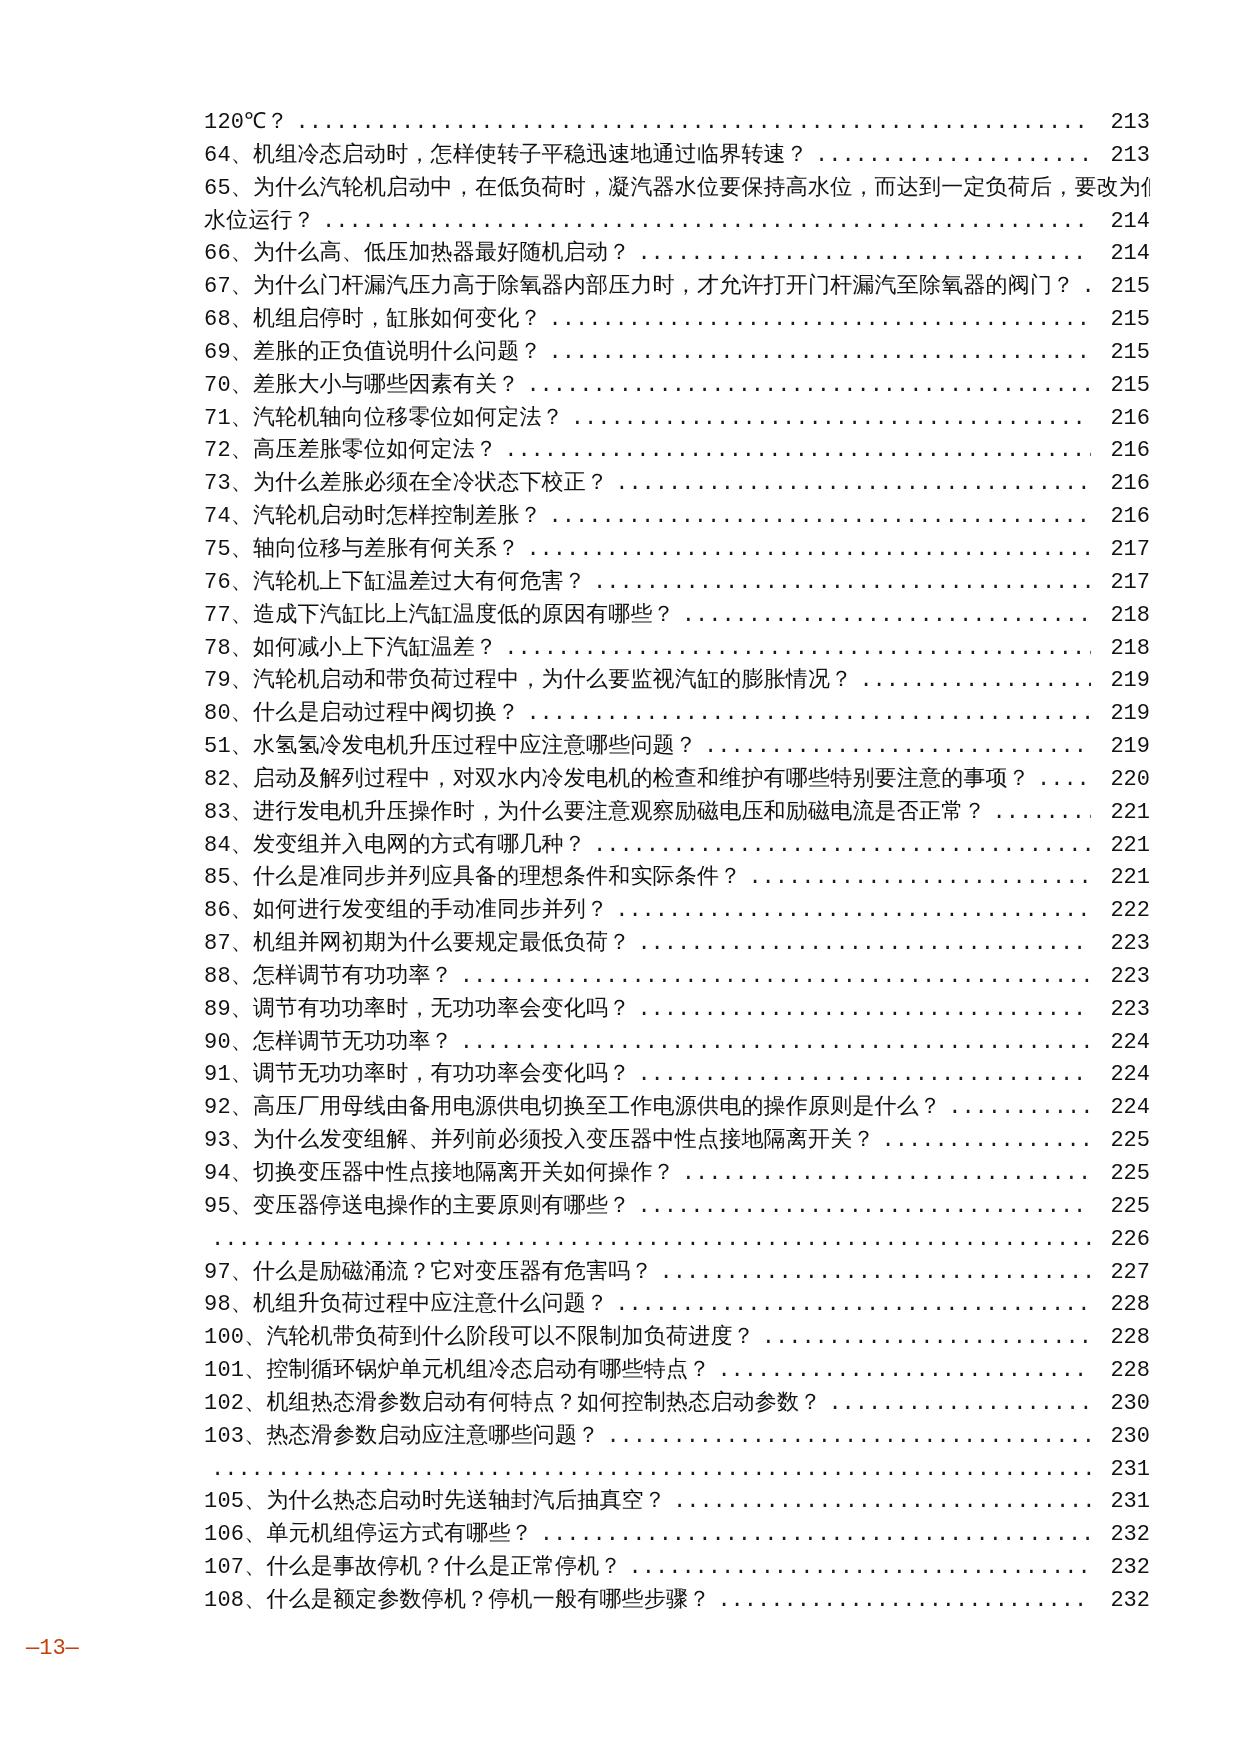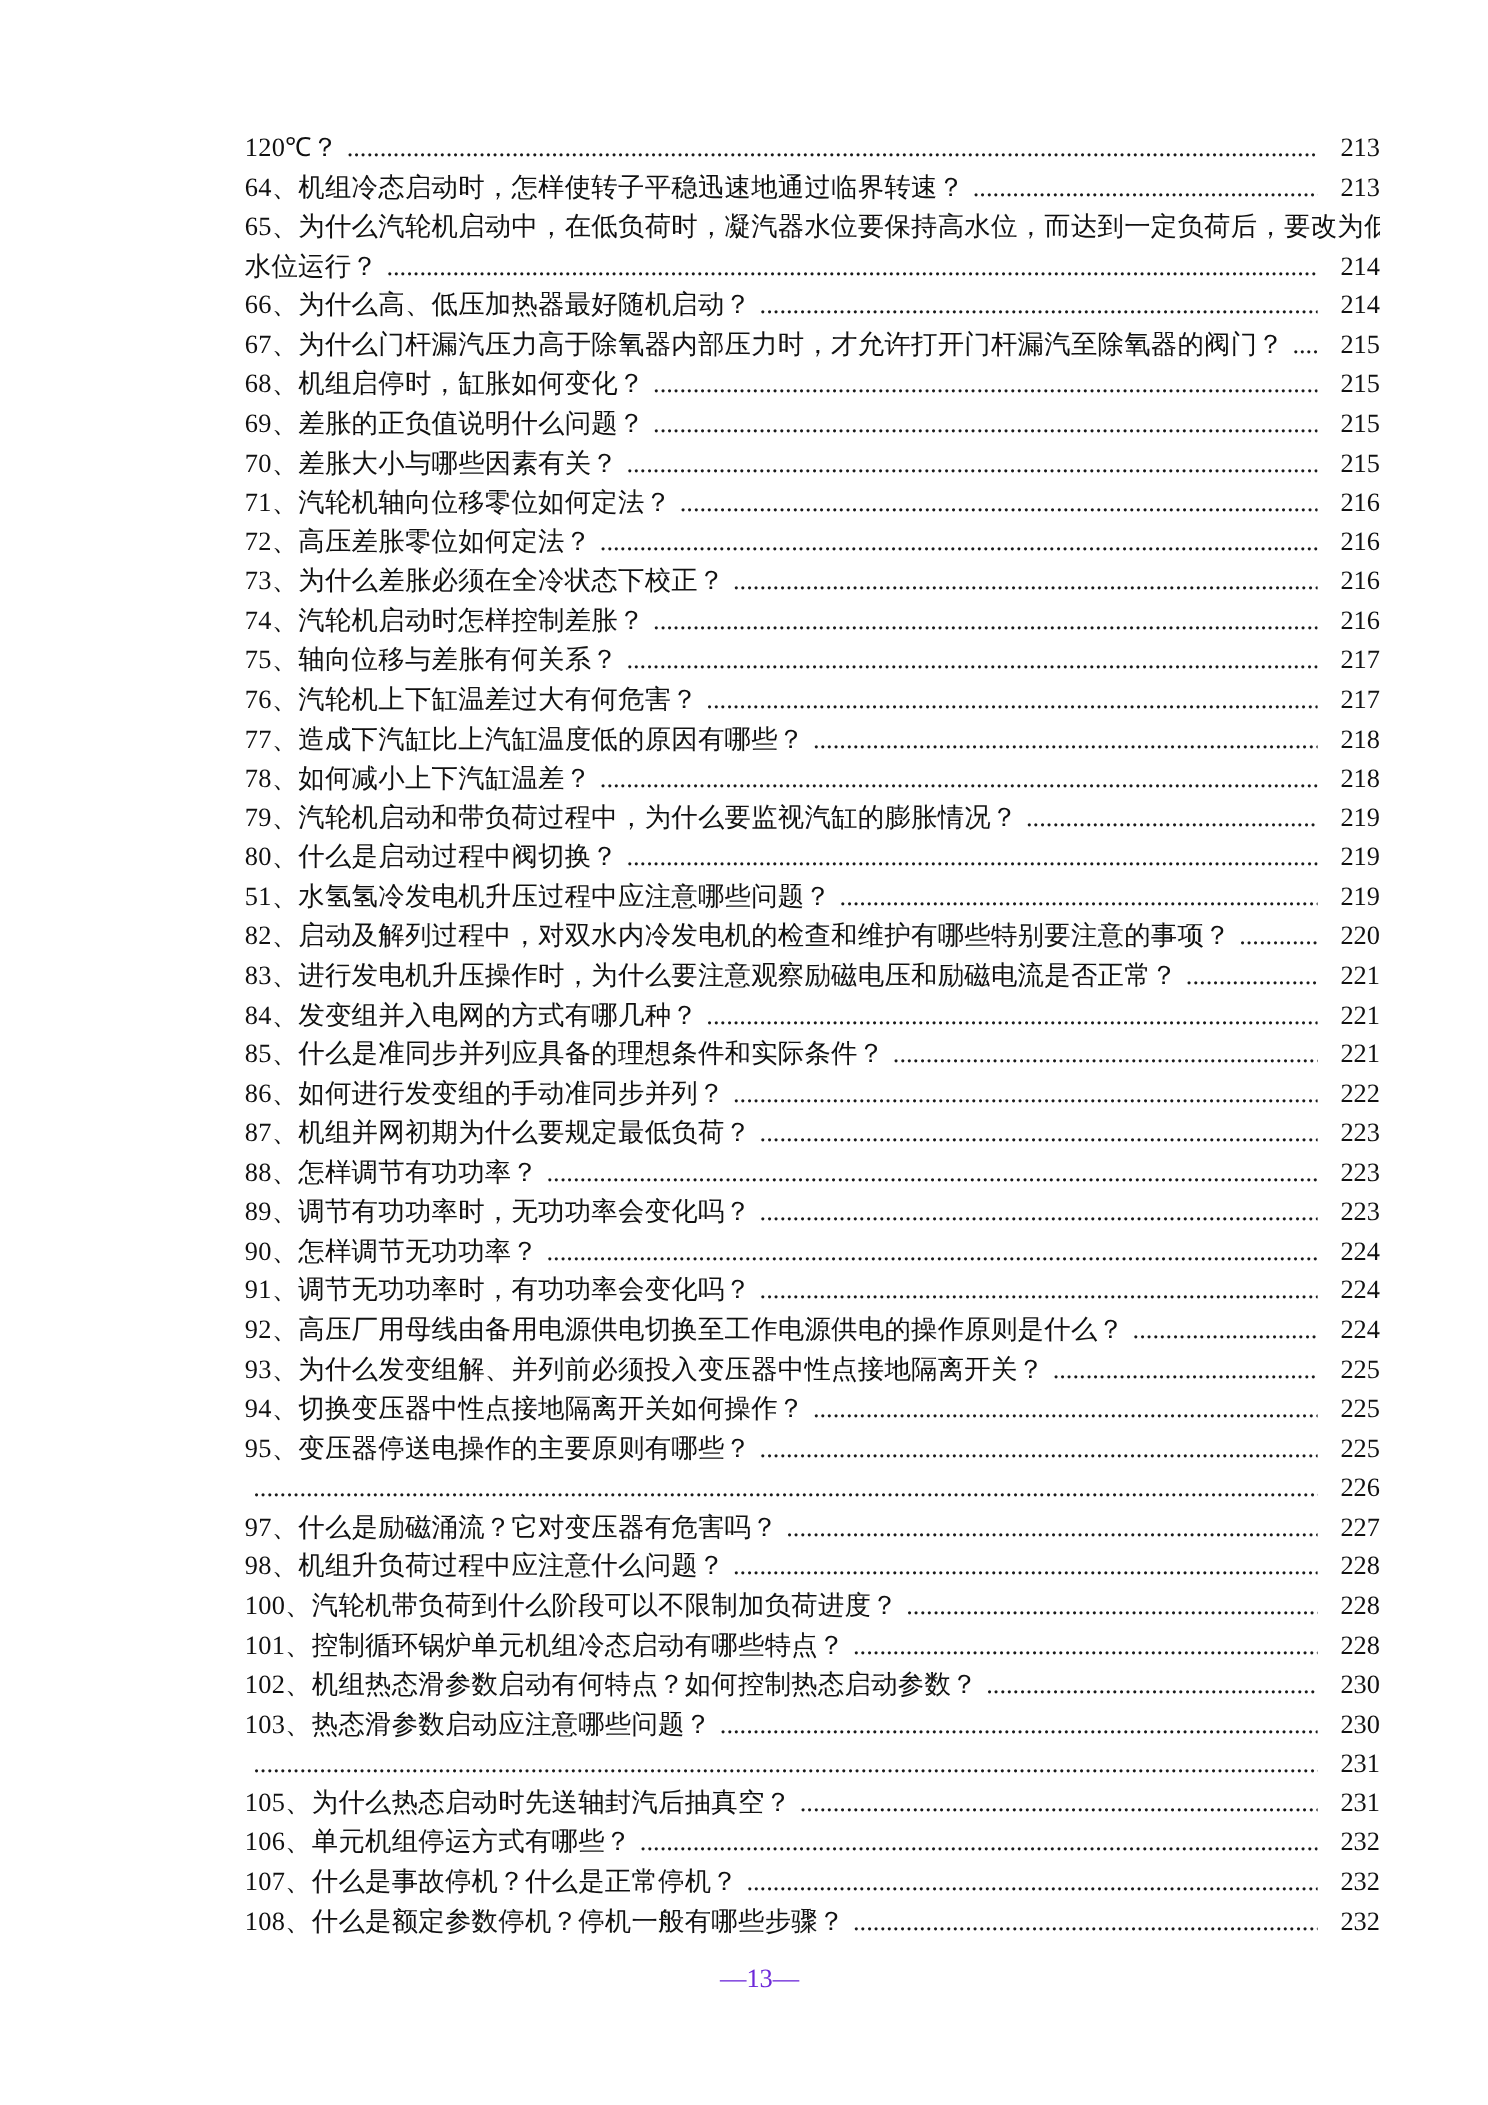--- a/index.html
+++ b/index.html
@@ -6,21 +6,21 @@
     margin: 0;
     padding: 0;
     background: #ffffff;
   }
   .page {
     position: relative;
     width: 1240px;
     height: 1754px;
     background: #ffffff;
     color: #111111;
-    font-family: Liberation Serif, serif;
+    font-family: Liberation Mono, monospace;
     overflow: hidden;
   }
   .toc {
     position: absolute;
     left: 204px;
     top: 107px;
     width: 946px;
   }
   .toc-row {
     display: flex;
@@ -55,24 +55,23 @@
   .toc-row.wrap-line .toc-text {
     flex: 1 1 auto;
     text-align: justify;
     text-align-last: justify;
   }
   .footer {
     position: absolute;
     top: 1634px;
     left: 26px;
     width: 1214px;
-    text-align: center;
     font-size: 22px;
     line-height: 30px;
-    color: #6d28d9;
+    color: #c2410c;
   }
 </style>
 </head>
 <body>
 
 <div class="page">
   <main class="toc" id="toc-list">
   <div class="toc-row">
     <span class="toc-text">120℃？</span>
     <span class="toc-dots"></span>

